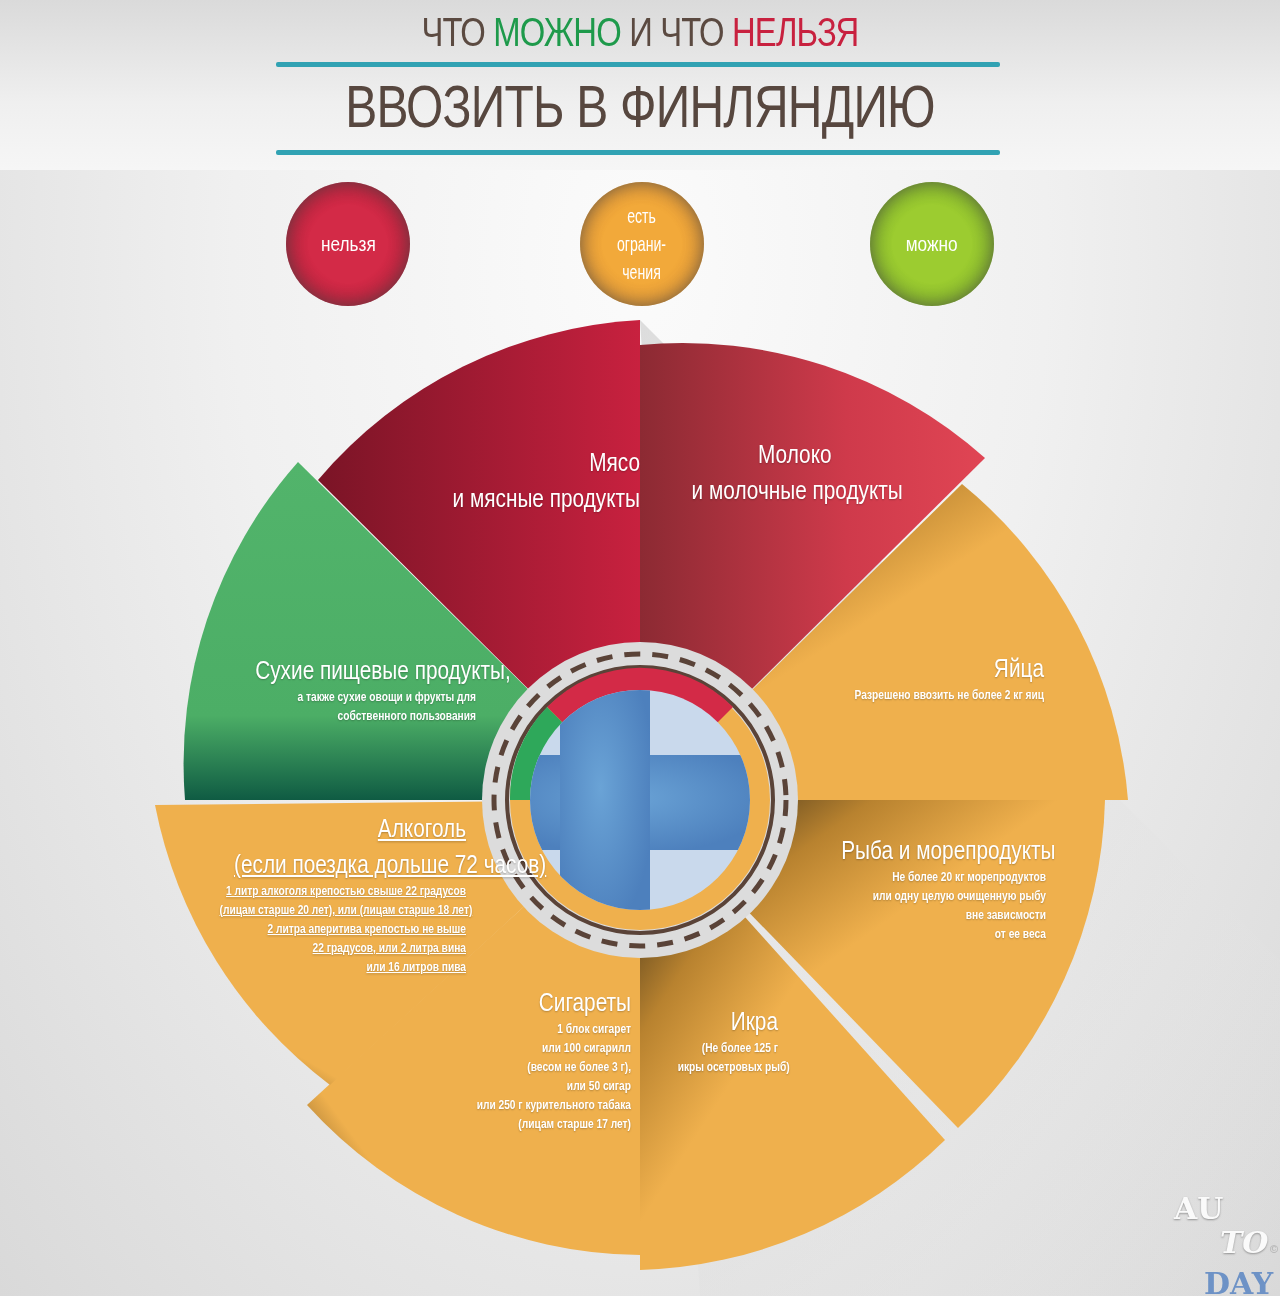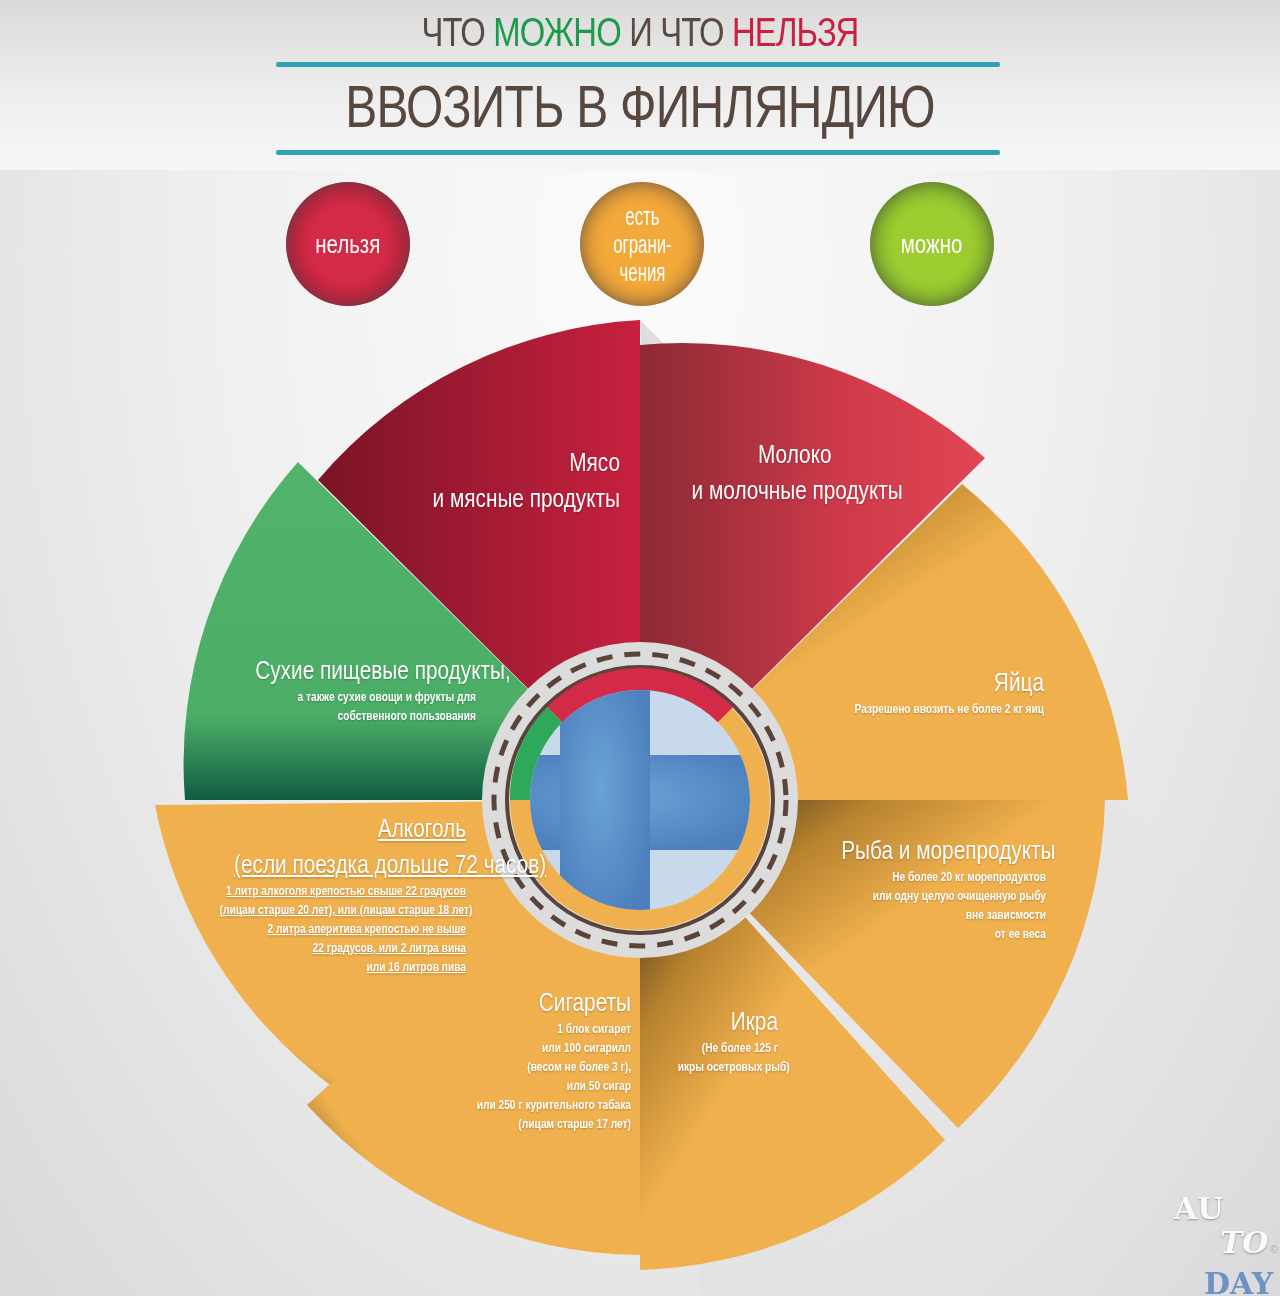--- a/index.html
+++ b/index.html
@@ -13,21 +13,21 @@
   .title-line1 { position:absolute; left:0; width:1280px; top:10px; text-align:center;
     font-size:40px; color:#5b4a41; letter-spacing:-1px; transform:scaleX(0.82); transform-origin:640px 0; }
   .title-line1 .green { color:#1e9a4b; }
   .title-line1 .red { color:#c8213f; }
   .rule { position:absolute; left:276px; width:724px; height:5px; background:#31a2b3; border-radius:2px; }
   .title-line2 { position:absolute; left:0; width:1280px; top:72px; text-align:center;
     font-size:60px; color:#57473f; letter-spacing:-1px; transform:scaleX(0.8); transform-origin:640px 0; }
 
   .legend-dot { position:absolute; width:124px; height:124px; border-radius:50%;
     display:flex; align-items:center; justify-content:center; text-align:center;
-    color:#fff; font-size:25px; line-height:28px; box-shadow: inset 0 0 18px rgba(70,70,70,0.75); }
+    color:#fff; font-size:21px; line-height:28px; box-shadow: inset 0 0 18px rgba(70,70,70,0.75); }
   .legend-dot span { transform:scaleX(0.82); display:block; }
 
   .wheel { position:absolute; left:0; top:0; width:1280px; height:1296px; }
   .label { position:absolute; color:#fff; text-align:right; text-shadow: 0 1px 2px rgba(0,0,0,0.25); }
   .label .h { font-size:26px; line-height:36px; display:block; transform:scaleX(0.8); transform-origin:right; white-space:nowrap; }
   .label .s { font-size:12px; line-height:19px; display:block; transform:scaleX(0.85); transform-origin:right; white-space:nowrap; font-weight:bold; }
 
   .watermark { position:absolute; left:1174px; top:1192px; font-family:"DejaVu Serif", serif; font-weight:bold; font-size:30px; line-height:34px; }
   .watermark .w { color:#fafafa; text-shadow:0 1px 2px rgba(0,0,0,0.35); }
   .watermark .b { color:#6d92c6; }
@@ -124,29 +124,29 @@
     <path d="M640 800 L547 707 A130 130 0 0 1 733 707 Z" fill="#d32a47"></path>
     <path d="M640 800 L510 800 A130 130 0 0 1 547 707 Z" fill="#2ea85a"></path>
   </g>
   <g clip-path="url(#flagClip)">
     <rect x="520" y="680" width="240" height="240" fill="#c9d9ec"></rect>
     <rect x="520" y="755" width="240" height="95" fill="url(#gFlag)"></rect>
     <rect x="560" y="680" width="90" height="240" fill="url(#gFlag)"></rect>
   </g>
 </svg>
 
-<div class="label" style="left:380px; top:444px; width:240px;">
+<div class="label" style="left:400px; top:444px; width:240px;">
   <span class="h">Мясо</span>
   <span class="h">и мясные продукты</span>
 </div>
 <div class="label" style="left:640px; top:436px; width:258px;text-align:center;">
   <span class="h">Молоко</span>
   <span class="h">и молочные продукты</span>
 </div>
-<div class="label" style="left:820px; top:664px; width:224px;">
+<div class="label" style="left:820px; top:650px; width:224px;">
   <span class="h">Яйца</span>
   <span class="s">Разрешено ввозить не более 2 кг яиц</span>
 </div>
 <div class="label" style="left:790px; top:820px; width:256px;margin-top:12px;">
   <span class="h">Рыба и морепродукты</span>
   <span class="s">Не более 20 кг морепродуктов</span>
   <span class="s">или одну целую очищенную рыбу</span>
   <span class="s">вне зависмости</span>
   <span class="s">от ее веса</span>
 </div>

